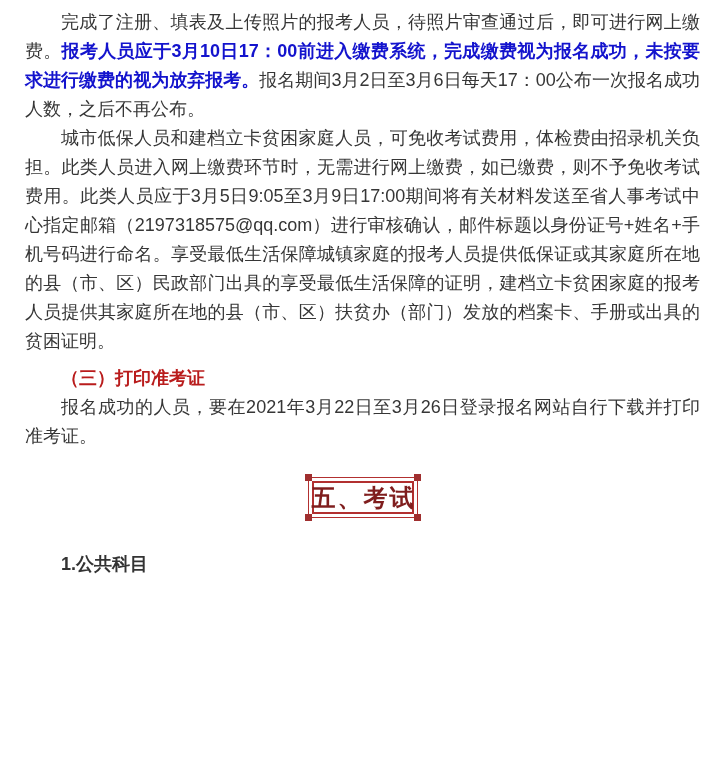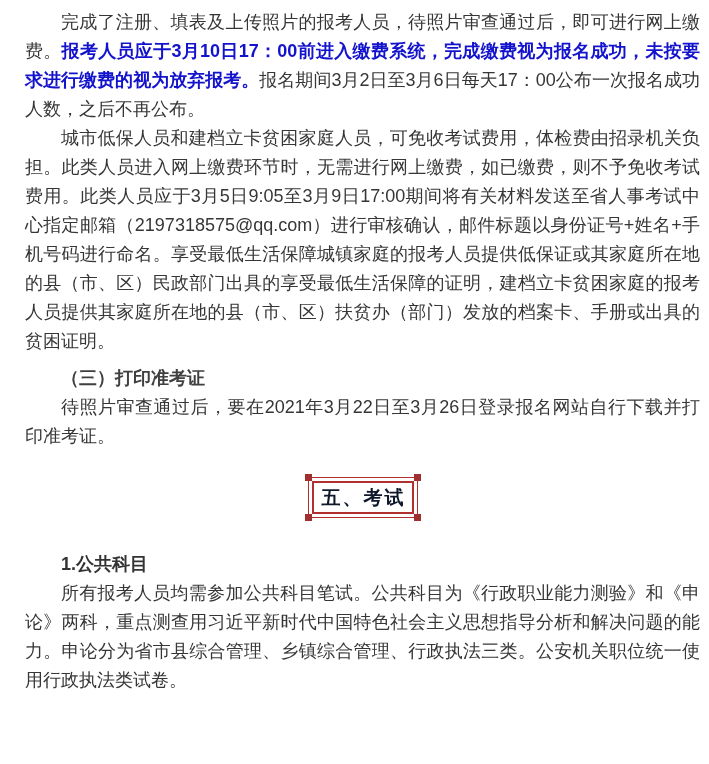--- a/index.html
+++ b/index.html
@@ -23,21 +23,21 @@
     text-align: justify;
   }
   .emphasis-blue {
     color: #1313cd;
     font-weight: bold;
   }
   .h-section {
     margin: 8px 0 0 0;
     text-indent: 2em;
     font-weight: bold;
-    color: #404040;
+    color: #b91c1c;
   }
   .h-sub {
     margin: 20px 0 0 0;
     text-indent: 2em;
     font-weight: bold;
     color: #333333;
   }
   .exam-box {
     position: relative;
     width: 110px;
@@ -49,23 +49,23 @@
   }
   .exam-box-inner {
     position: absolute;
     top: 3px; left: 3px; right: 3px; bottom: 3px;
     border: 2px solid #b23030;
     display: flex;
     align-items: center;
     justify-content: center;
   }
   .exam-box-text {
-    color: #0f172a;
+    color: #7f1d1d;
     font-weight: bold;
-    font-size: 19px;
+    font-size: 24px;
     letter-spacing: 2px;
     text-indent: 2px;
     white-space: nowrap;
     line-height: 1;
   }
   .corner-sq {
     position: absolute;
     width: 7px;
     height: 7px;
     background: #a02f2f;
@@ -79,31 +79,30 @@
 <body>
 
 <div class="page">
 
   <p class="para"><span>完成了注册、填表及上传照片的报考人员，待照片审查通过后，即可进行网上缴费。</span><span class="emphasis-blue">报考人员应于3月10日17：00前进入缴费系统，完成缴费视为报名成功，未按要求进行缴费的视为放弃报考。</span><span>报名期间3月2日至3月6日每天17：00公布一次报名成功人数，之后不再公布。</span></p>
 
   <p class="para">城市低保人员和建档立卡贫困家庭人员，可免收考试费用，体检费由招录机关负担。此类人员进入网上缴费环节时，无需进行网上缴费，如已缴费，则不予免收考试费用。此类人员应于3月5日9:05至3月9日17:00期间将有关材料发送至省人事考试中心指定邮箱（2197318575@qq.com）进行审核确认，邮件标题以身份证号+姓名+手机号码进行命名。享受最低生活保障城镇家庭的报考人员提供低保证或其家庭所在地的县（市、区）民政部门出具的享受最低生活保障的证明，建档立卡贫困家庭的报考人员提供其家庭所在地的县（市、区）扶贫办（部门）发放的档案卡、手册或出具的贫困证明。</p>
 
   <p class="h-section">（三）打印准考证</p>
 
-  <p class="para">待照片审查通过后，要在2021年3月22日至3月26日登录报名网站自行下载并打印准考证。</p>
+  <p class="para">报名成功的人员，要在2021年3月22日至3月26日登录报名网站自行下载并打印准考证。</p>
 
   <div class="exam-box">
     <span class="corner-sq tl"></span>
     <span class="corner-sq tr"></span>
     <span class="corner-sq bl"></span>
     <span class="corner-sq br"></span>
     <div class="exam-box-inner">
       <span class="exam-box-text">五、考试</span>
     </div>
   </div>
 
 
 
   <p class="h-sub">1.公共科目</p>
 
-  <p class="para">所有报考人员均需参加公共科目笔试。公共科目为《行政职业能力测验》和《申论》两科，重点测查用习近平新时代中国特色社会主义思想指导分析和解决问题的能力。申论分为省市县综合管理、乡镇综合管理、行政执法三类。公安机关职位统一使用行政执法类试卷。</p>
 
 </div>
 
 </body></html>

